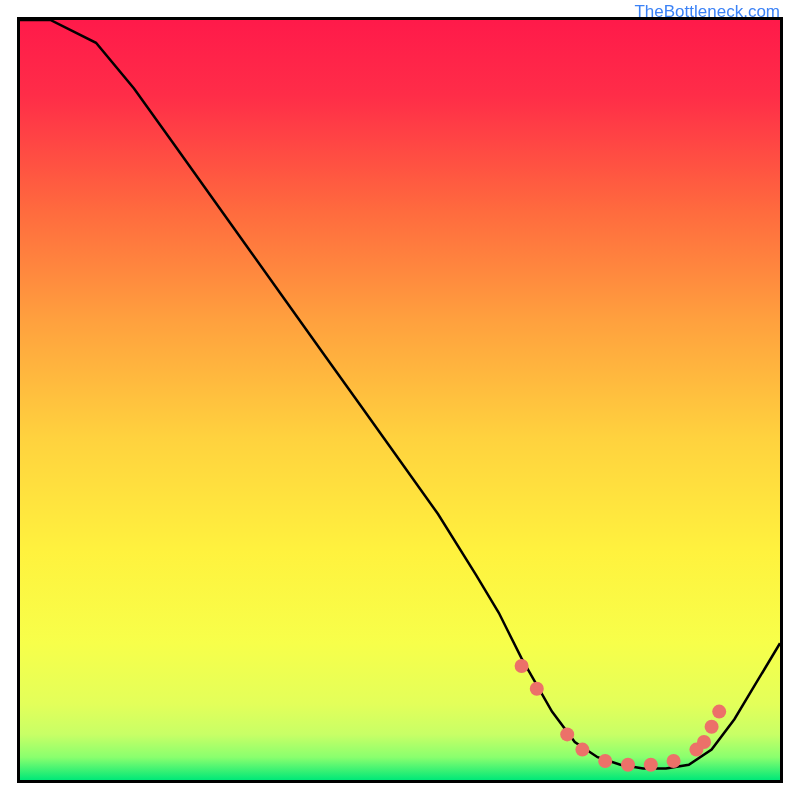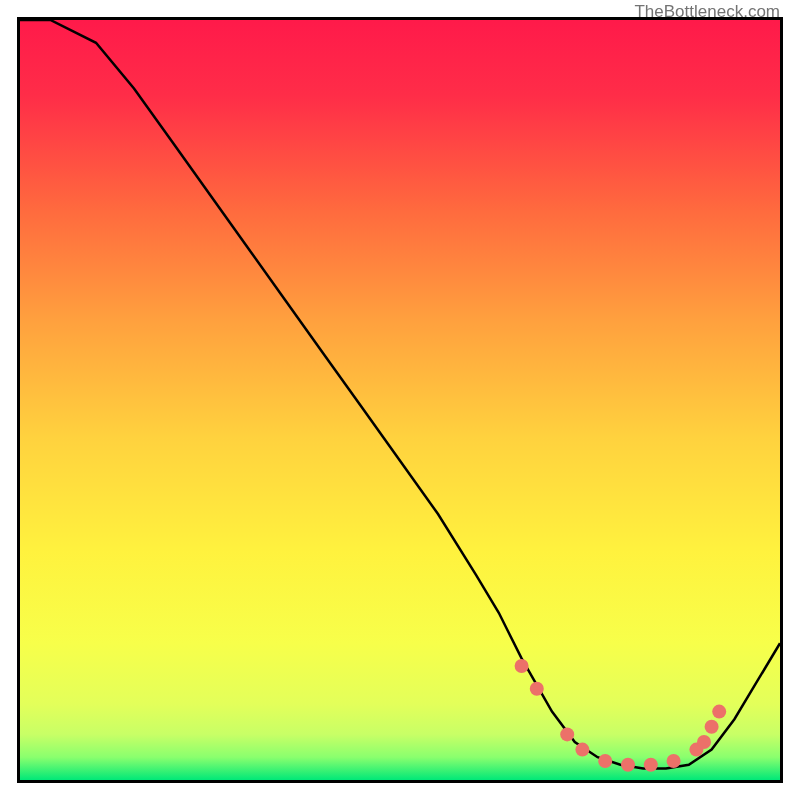--- a/index.html
+++ b/index.html
@@ -23,21 +23,21 @@
     position: absolute;
     top: 0;
     left: 0;
     width: 100%;
     height: 100%;
   }
   .watermark {
     position: absolute;
     top: 2px;
     right: 20px;
-    color: #737373;
+    color: #3b82f6;
     font-size: 17px;
     font-weight: 500;
     font-family: Arial, sans-serif;
     z-index: 10;
   }
   .curve-svg {
     position: absolute;
     top: 0;
     left: 0;
     width: 100%;

